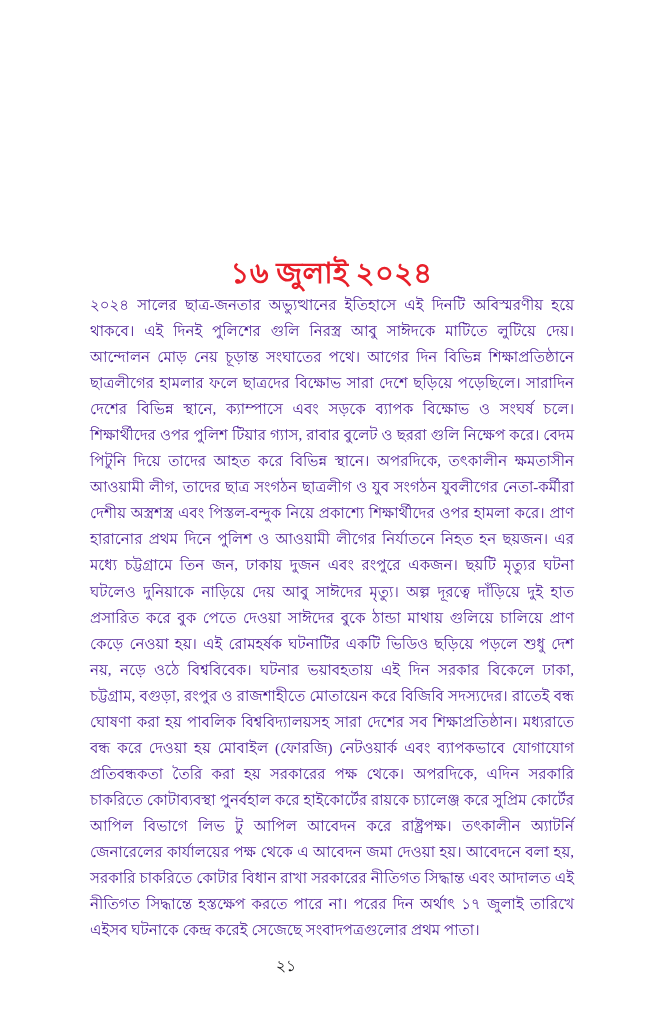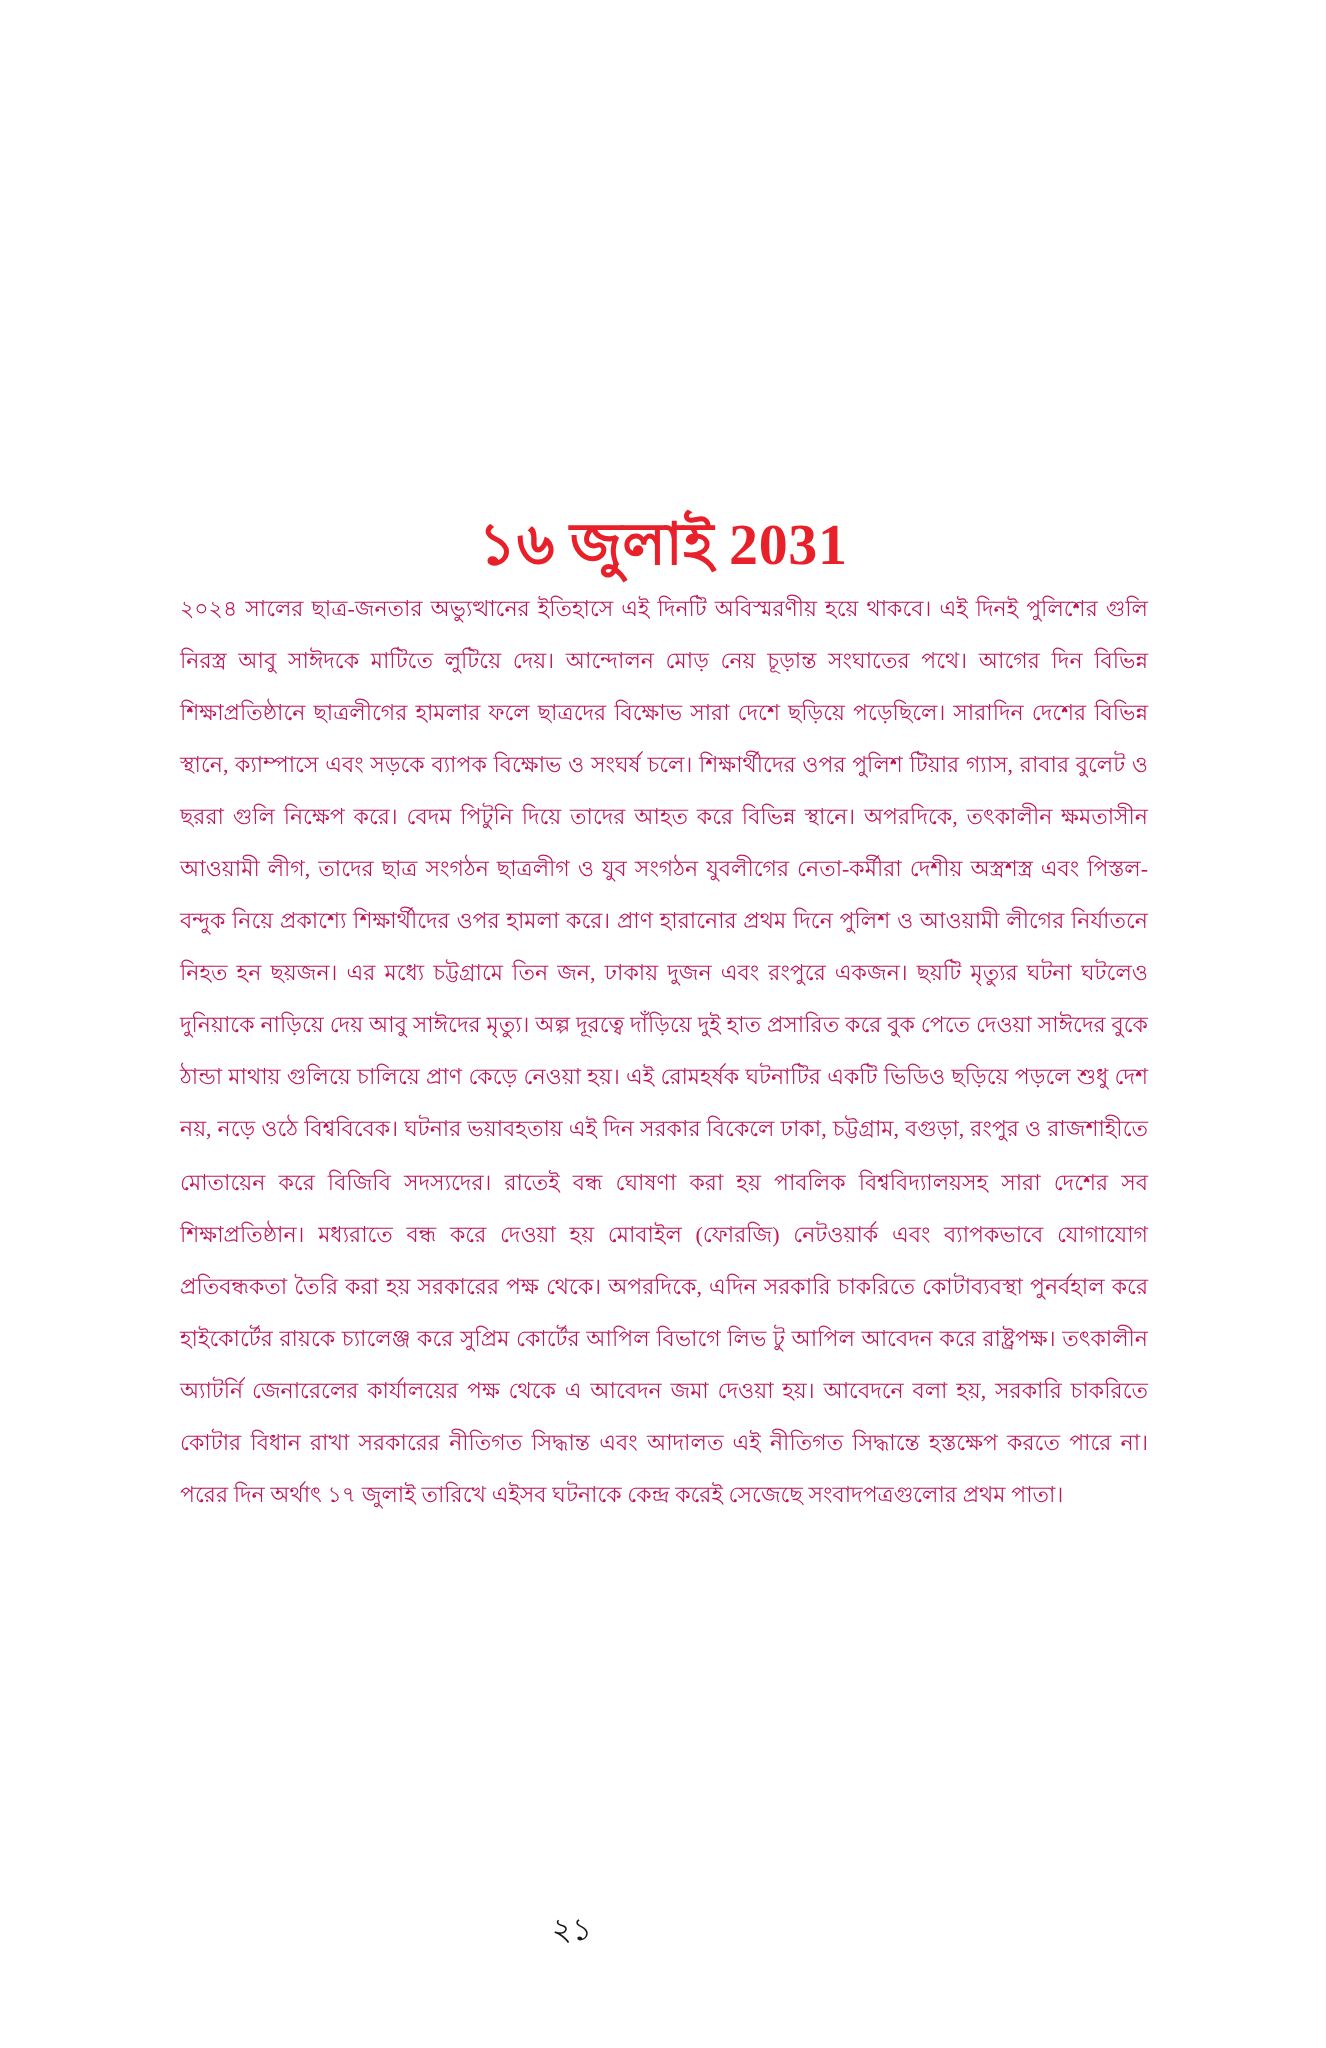--- a/index.html
+++ b/index.html
@@ -44,22 +44,22 @@
   
   .body-block {
     position: absolute;
     left: 90px;
     top: 292px;
     width: 484px;
   }
 
   .body-paragraph {
     margin: 0;
-    color: #be185d;
-    font-size: 11px;
+    color: #4c1d95;
+    font-size: 15px;
     line-height: 26.05px;
     text-align: justify;
     text-align-last: left;
     text-justify: inter-word;
     word-spacing: 0.1px;
     hyphens: none;
   }
 
   
   .folio {
@@ -71,21 +71,21 @@
     color: #1a1a1c;
     font-size: 15.5px;
     line-height: 1;
   }
 </style>
 </head>
 <body>
 
 <div class="page">
 
-  <h1 class="page-heading">১৬ জুলাই 2031</h1>
+  <h1 class="page-heading">১৬ জুলাই ২০২৪</h1>
 
   <div class="body-block">
     <p class="body-paragraph">২০২৪ সালের ছাত্র-জনতার অভ্যুত্থানের ইতিহাসে এই দিনটি অবিস্মরণীয় হয়ে থাকবে। এই দিনই পুলিশের গুলি নিরস্ত্র আবু সাঈদকে মাটিতে লুটিয়ে দেয়। আন্দোলন মোড় নেয় চূড়ান্ত সংঘাতের পথে। আগের দিন বিভিন্ন শিক্ষাপ্রতিষ্ঠানে ছাত্রলীগের হামলার ফলে ছাত্রদের বিক্ষোভ সারা দেশে ছড়িয়ে পড়েছিলে। সারাদিন দেশের বিভিন্ন স্থানে, ক্যাম্পাসে এবং সড়কে ব্যাপক বিক্ষোভ ও সংঘর্ষ চলে। শিক্ষার্থীদের ওপর পুলিশ টিয়ার গ্যাস, রাবার বুলেট ও ছররা গুলি নিক্ষেপ করে। বেদম পিটুনি দিয়ে তাদের আহত করে বিভিন্ন স্থানে। অপরদিকে, তৎকালীন ক্ষমতাসীন আওয়ামী লীগ, তাদের ছাত্র সংগঠন ছাত্রলীগ ও যুব সংগঠন যুবলীগের নেতা-কর্মীরা দেশীয় অস্ত্রশস্ত্র এবং পিস্তল-বন্দুক নিয়ে প্রকাশ্যে শিক্ষার্থীদের ওপর হামলা করে। প্রাণ হারানোর প্রথম দিনে পুলিশ ও আওয়ামী লীগের নির্যাতনে নিহত হন ছয়জন। এর মধ্যে চট্টগ্রামে তিন জন, ঢাকায় দুজন এবং রংপুরে একজন। ছয়টি মৃত্যুর ঘটনা ঘটলেও দুনিয়াকে নাড়িয়ে দেয় আবু সাঈদের মৃত্যু। অল্প দূরত্বে দাঁড়িয়ে দুই হাত প্রসারিত করে বুক পেতে দেওয়া সাঈদের বুকে ঠান্ডা মাথায় গুলিয়ে চালিয়ে প্রাণ কেড়ে নেওয়া হয়। এই রোমহর্ষক ঘটনাটির একটি ভিডিও ছড়িয়ে পড়লে শুধু দেশ নয়, নড়ে ওঠে বিশ্ববিবেক। ঘটনার ভয়াবহতায় এই দিন সরকার বিকেলে ঢাকা, চট্টগ্রাম, বগুড়া, রংপুর ও রাজশাহীতে মোতায়েন করে বিজিবি সদস্যদের। রাতেই বন্ধ ঘোষণা করা হয় পাবলিক বিশ্ববিদ্যালয়সহ সারা দেশের সব শিক্ষাপ্রতিষ্ঠান। মধ্যরাতে বন্ধ করে দেওয়া হয় মোবাইল (ফোরজি) নেটওয়ার্ক এবং ব্যাপকভাবে যোগাযোগ প্রতিবন্ধকতা তৈরি করা হয় সরকারের পক্ষ থেকে। অপরদিকে, এদিন সরকারি চাকরিতে কোটাব্যবস্থা পুনর্বহাল করে হাইকোর্টের রায়কে চ্যালেঞ্জ করে সুপ্রিম কোর্টের আপিল বিভাগে লিভ টু আপিল আবেদন করে রাষ্ট্রপক্ষ। তৎকালীন অ্যাটর্নি জেনারেলের কার্যালয়ের পক্ষ থেকে এ আবেদন জমা দেওয়া হয়। আবেদনে বলা হয়, সরকারি চাকরিতে কোটার বিধান রাখা সরকারের নীতিগত সিদ্ধান্ত এবং আদালত এই নীতিগত সিদ্ধান্তে হস্তক্ষেপ করতে পারে না। পরের দিন অর্থাৎ ১৭ জুলাই তারিখে এইসব ঘটনাকে কেন্দ্র করেই সেজেছে সংবাদপত্রগুলোর প্রথম পাতা।</p>
   </div>
 
   <div class="folio">২১</div>
 
 </div>
 
 </body></html>

